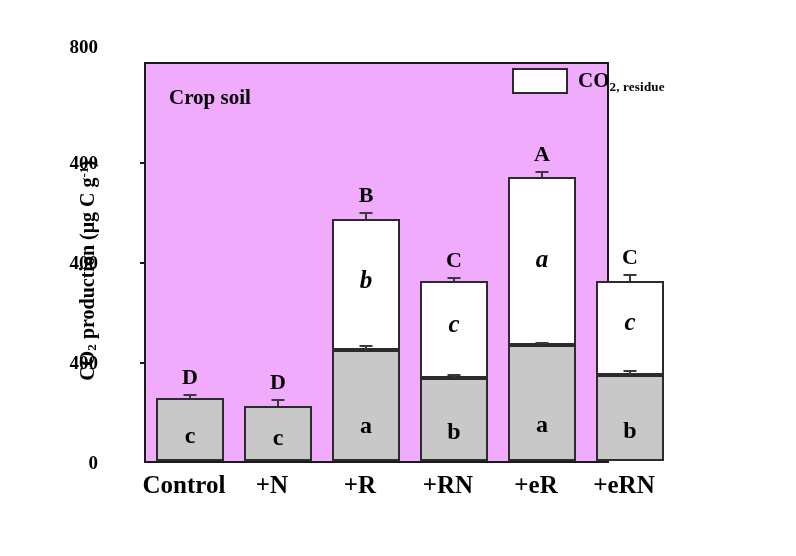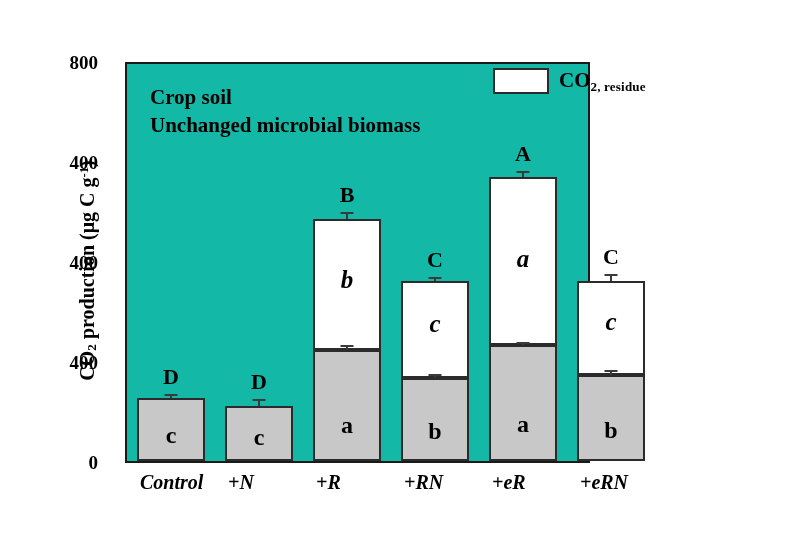--- a/index.html
+++ b/index.html
@@ -37,27 +37,27 @@
     font-family: "Liberation Serif", serif;
     white-space: nowrap;
     letter-spacing: 0px;
   }
   #ylabel sub { font-size: 0.66em; vertical-align: -0.22em; }
   #ylabel sup { font-size: 0.64em; vertical-align: 0.46em; }
 
   
   #plot {
     position: absolute;
-    left: 125px;
+    left: 144px;
     top: 62px;
     width: 465px;
     height: 401px;
     border: 2px solid #1a1a1a;
     box-sizing: border-box;
-    background: #14b8a6;
+    background: #f0abfc;
   }
 
   
   .ytick {
     position: absolute;
     left: 140px;
     width: 11px;
     height: 0;
     border-top: 2px solid #1a1a1a;
   }
@@ -123,26 +123,26 @@
     left: 50%;
     width: 13px;
     height: 0;
     border-top: 2px solid #3a3a3a;
     transform: translateX(-50%);
   }
 
   
   .xlabel {
     position: absolute;
-    font-size: 20px;
-    font-weight: bold;
-    font-family: "Liberation Serif", serif;
-    line-height: 1;
-    white-space: nowrap;
-    font-style: italic;
+    text-align: center;
+    font-size: 25px;
+    font-weight: bold;
+    font-family: "Liberation Serif", serif;
+    line-height: 1;
+    white-space: nowrap;
   }
 
   
   #annotations {
     position: absolute;
     left: 163px;
     top: 82px;
     font-size: 21px;
     font-weight: bold;
     font-family: "Liberation Serif", serif;
@@ -187,35 +187,34 @@
 </style>
 </head>
 <body>
 
 <div id="figure">
 
   <div id="ylabel">
     <span>CO<sub>2</sub> production (μg C g<sup>-1</sup>)</span>
   </div>
 
-  <div class="ytick-label" style="top:53px; left:28px;">800</div>
+  <div class="ytick-label" style="top:37px; left:28px;">800</div>
   <div class="ytick-label" style="top:153px; left:28px;">400</div>
   <div class="ytick-label" style="top:253px; left:28px;text-align:right;">400</div>
   <div class="ytick-label" style="top:353px; left:28px;">400</div>
   <div class="ytick-label" style="top:453px; left:28px;">0</div>
 
   <div class="ytick" style="top:162px;"></div>
   <div class="ytick" style="top:262px;"></div>
   <div class="ytick" style="top:362px;"></div>
 
   <div id="plot">
 
     <div id="annotations" style="position:absolute; left:23px; top:20px;">
       <div>Crop soil</div>
-      <div>Unchanged microbial biomass</div>
     </div>
 
     <div id="legend" style="position:absolute; left:366px; top:2px;">
       <div class="legend-row">
         <div class="legend-swatch white"></div>
         <div class="legend-text">
           <span>CO</span><sub>2, residue</sub>
         </div>
       </div>
     </div>

